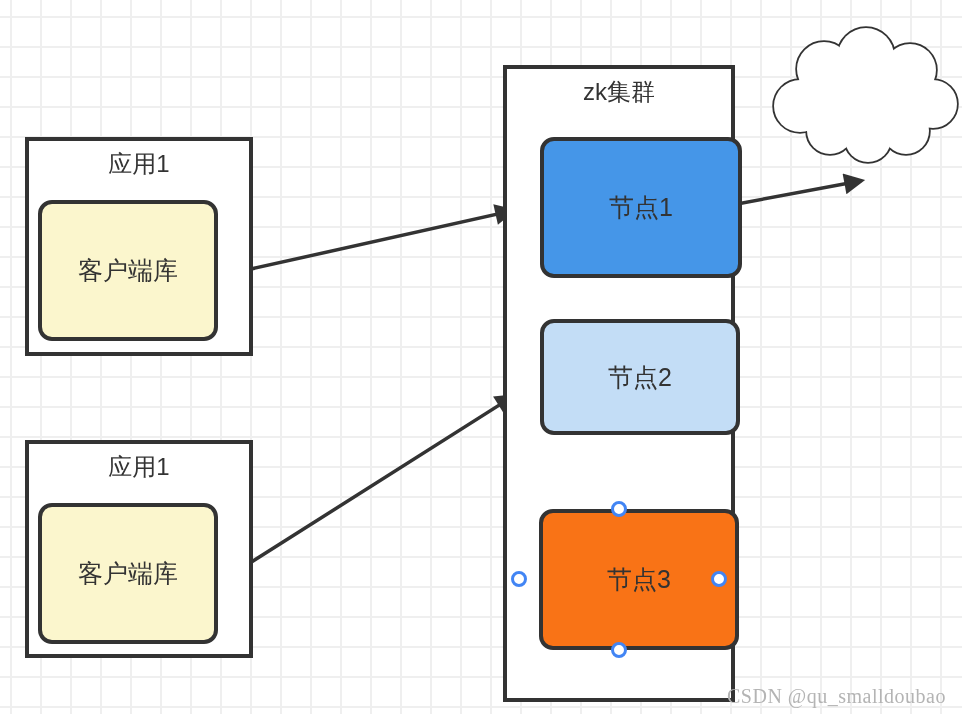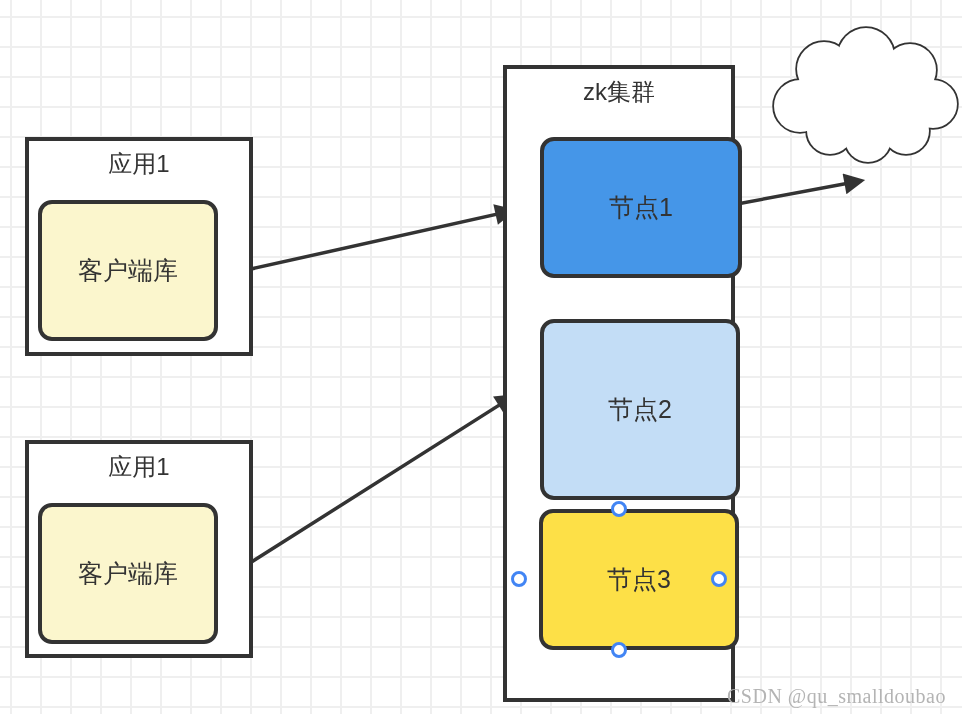--- a/index.html
+++ b/index.html
@@ -60,22 +60,22 @@
     border: 4px solid #333;
     border-radius: 14px;
     display: flex;
     align-items: center;
     justify-content: center;
     font-size: 25px;
     color: #333;
     margin-left: 20px;
   }
   .node-1 { top: 68px;  height: 141px; background: #4596E8; }
-  .node-2 { top: 250px; height: 181px; width: 200px; background: #C3DDF6; }
-  .node-3 { top: 440px; height: 141px; width: 200px; left: 12px; background: #fde047; }
+  .node-2 { top: 250px; height: 116px; width: 200px; background: #C3DDF6; }
+  .node-3 { top: 440px; height: 141px; width: 200px; left: 12px; background: #f97316; }
   .handle {
     position: absolute;
     width: 16px; height: 16px;
     background: #fff;
     border: 3px solid #4285F4;
     border-radius: 50%;
     transform: translate(-50%,-50%);
   }
   .handle-top    { left: 619px; top: 509px; }
   .handle-left   { left: 519px; top: 579px; }

